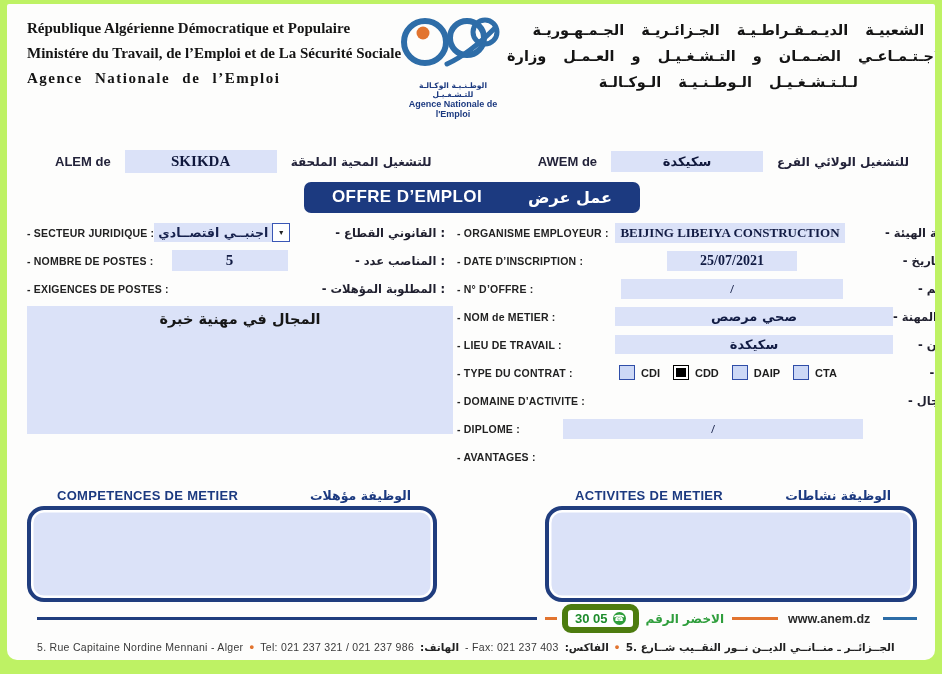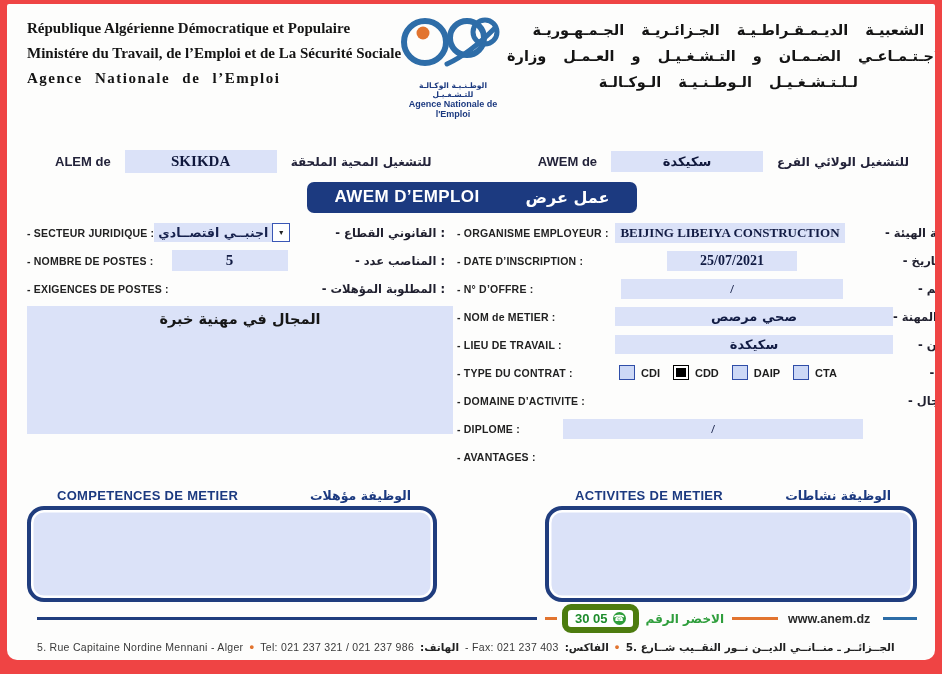--- a/index.html
+++ b/index.html
@@ -1,16 +1,16 @@
 <!DOCTYPE html>
 <html><head>
 <meta charset="utf-8">
 <style>
   html,body{margin:0;padding:0;}
-  .frame{width:942px;height:674px;box-sizing:border-box;background:#ef4444;padding:4px 7px 14px 7px;font-family:"Liberation Sans","DejaVu Sans",sans-serif;}
+  .frame{width:942px;height:674px;box-sizing:border-box;background:#bef264;padding:4px 7px 14px 7px;font-family:"Liberation Sans","DejaVu Sans",sans-serif;}
   .page{width:100%;height:100%;box-sizing:border-box;background:#fdfdfc;border-radius:2px 2px 10px 10px;display:flex;flex-direction:column;padding:6px 18px 6px 20px;overflow:hidden;}
   .ar{font-family:"DejaVu Sans",sans-serif;}
 
   
   .hdr{display:flex;align-items:flex-start;}
   .hdr-fr{width:372px;padding-top:10px;font-family:"Liberation Serif","DejaVu Serif",serif;font-weight:bold;font-size:15px;color:#141414;}
   .hdr-fr div{margin-bottom:8px;white-space:nowrap;}
   .hdr-fr .spread{letter-spacing:1.5px;word-spacing:7px;}
   .hdr-logo{width:150px;text-align:center;padding-top:4px;}
   .logo-ar{font-size:7.5px;font-weight:bold;color:#1c3a80;margin-top:1px;}
@@ -129,21 +129,21 @@
     </div>
     <div class="branch">
       <span class="b-label">AWEM de</span>
       <span class="field b-field ar">سكيكدة</span>
       <span class="b-ar ar">الفرع‎ الولائي‎ للتشغيل</span>
     </div>
   </div>
 
   <div class="title-wrap">
     <div class="title-bar">
-      <span class="fr">AWEM D’EMPLOI</span>
+      <span class="fr">OFFRE D’EMPLOI</span>
       <span class="ar">عرض‎ عمل</span>
     </div>
   </div>
 
   <div class="form">
 
     <div class="col-left">
       <div class="frow">
         <span class="flabel">- SECTEUR JURIDIQUE :</span>
         <span class="combo">

